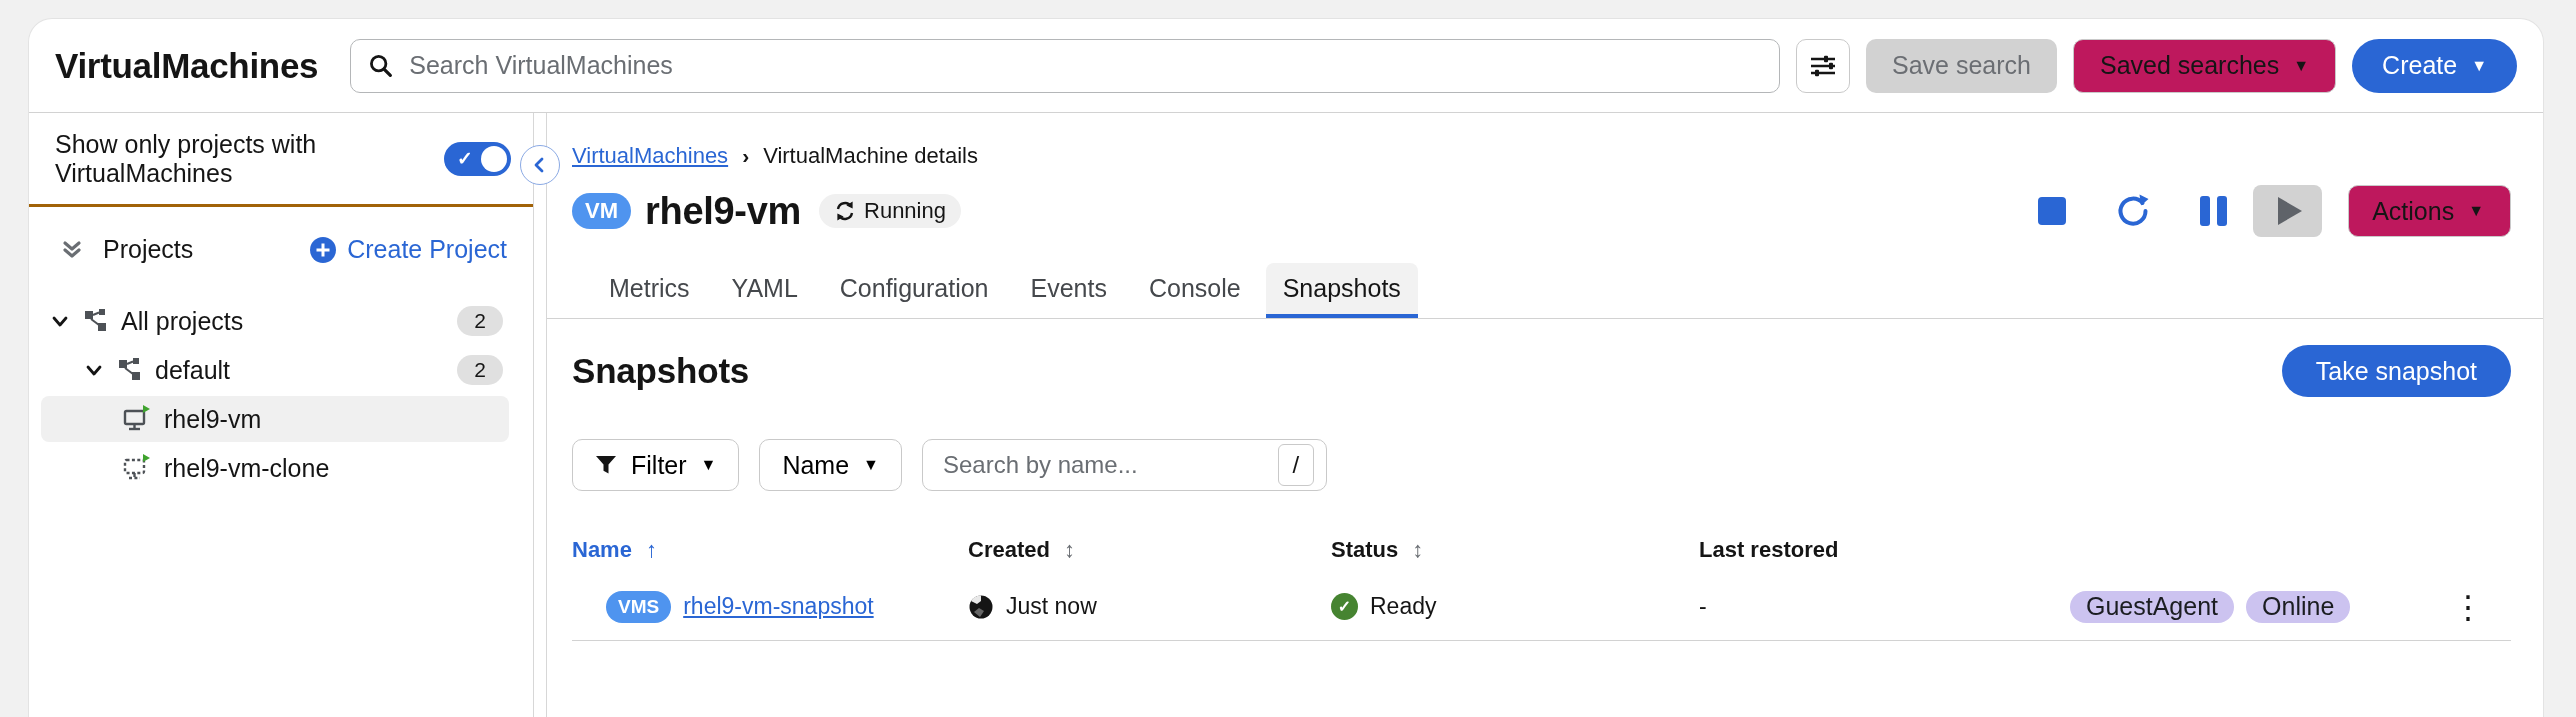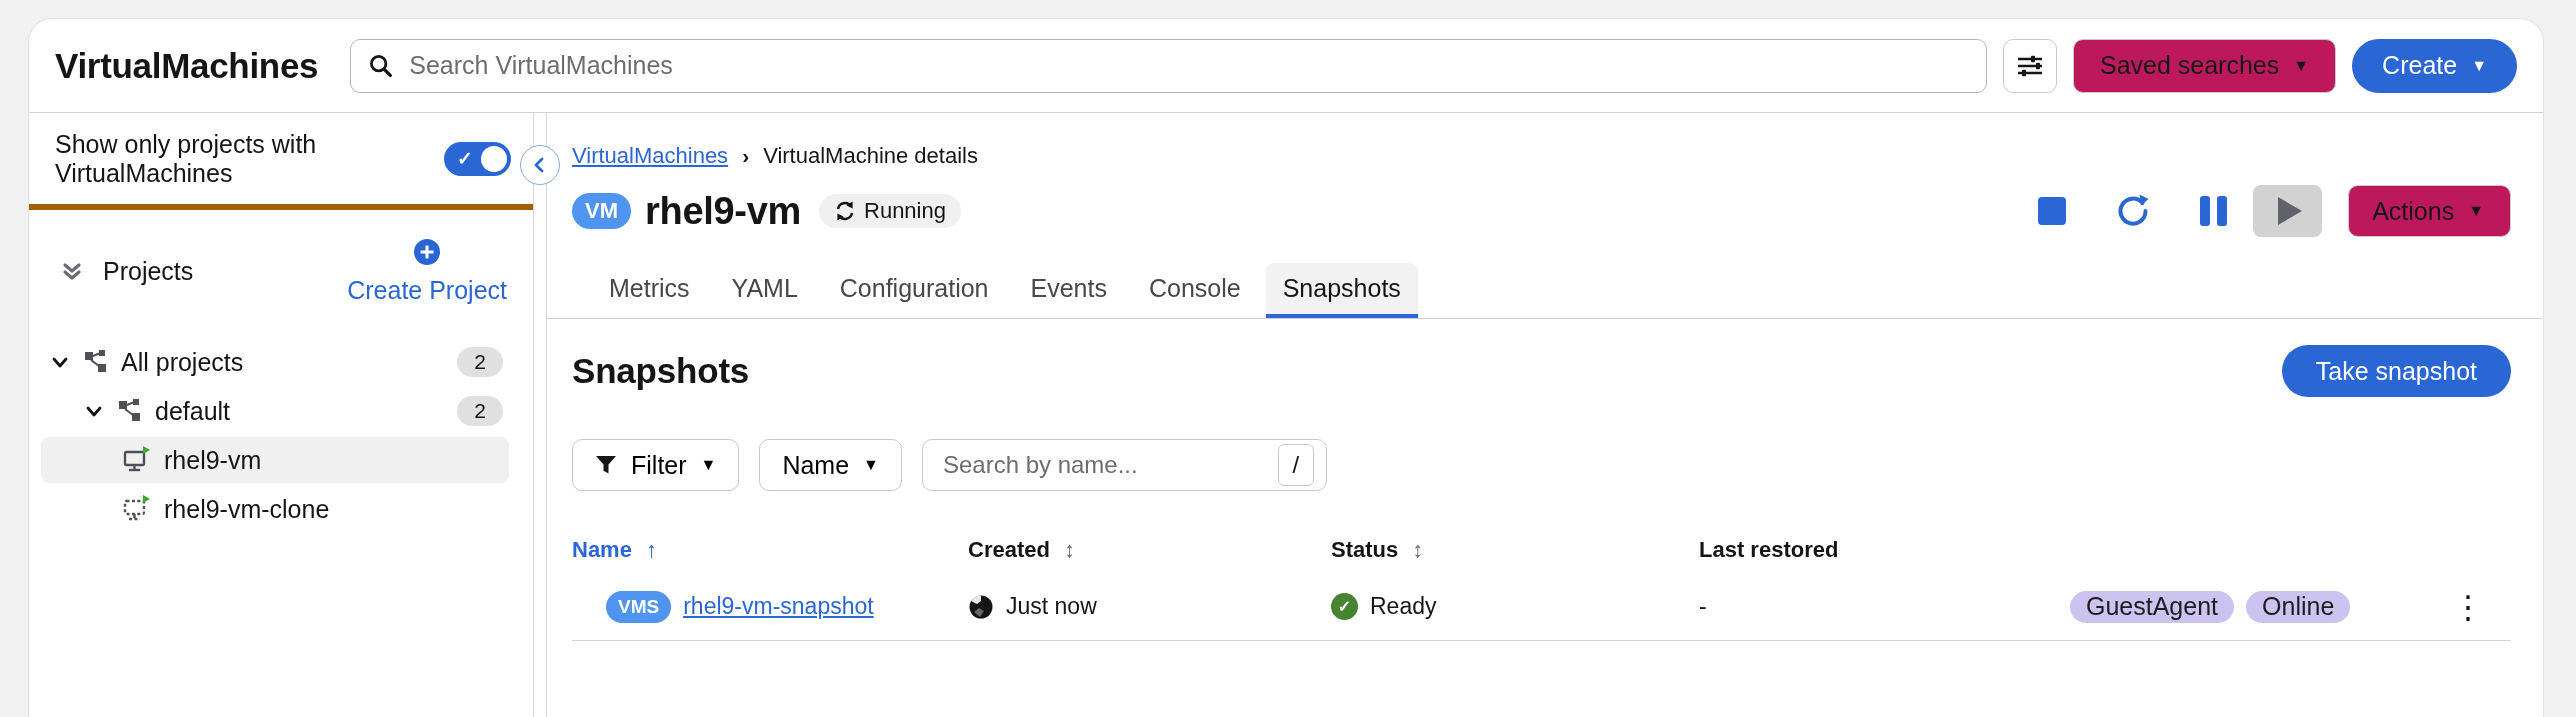--- a/index.html
+++ b/index.html
@@ -17,26 +17,26 @@
   .btn-outline{background:#be185d;border:1px solid #c9c9c9;color:#151515;}
   .btn-primary{background:#2a66d4;color:#fff;border:none;border-radius:28px;padding:0 30px;}
   .caret{font-size:16px;line-height:1;}
   .caret.light{color:#fff;}
   
   .body{flex:1;display:flex;min-height:0;position:relative;}
   .sidebar{flex:0 0 505px;width:505px;border-right:1px solid #d7d7d7;box-sizing:border-box;display:flex;flex-direction:column;}
   .gutter{flex:0 0 12px;border-right:1px solid #d7d7d7;position:relative;background:#fff;}
   .collapse-btn{position:absolute;top:32px;left:50%;transform:translateX(-50%);width:40px;height:40px;border-radius:50%;background:#fff;border:1px solid #8aa9e4;display:flex;align-items:center;justify-content:center;z-index:6;cursor:pointer;}
   
-  .toggle-row{height:91px;flex:0 0 91px;display:flex;align-items:center;justify-content:space-between;padding:0 22px 0 26px;border-bottom:6px solid #a16207;font-size:25px;}
+  .toggle-row{height:91px;flex:0 0 91px;display:flex;align-items:center;justify-content:space-between;padding:0 22px 0 26px;border-bottom:3px solid #a16207;font-size:25px;}
   .switch{position:relative;width:67px;height:34px;border-radius:17px;background:#2a66d4;flex:0 0 auto;cursor:pointer;}
   .switch .check{position:absolute;left:13px;top:5px;color:#fff;font-size:19px;font-weight:700;}
   .switch .knob{position:absolute;right:4px;top:4px;width:26px;height:26px;border-radius:50%;background:#fff;}
   .projects-header{margin-top:28px;display:flex;align-items:center;gap:18px;padding:0 26px 0 30px;font-size:25px;}
-  .create-project{margin-left:auto;display:flex;align-items:center;gap:10px;color:#2a66d4;font-size:25px;cursor:pointer;flex-direction:column;}
+  .create-project{margin-left:auto;display:flex;align-items:center;gap:10px;color:#2a66d4;font-size:25px;cursor:pointer;}
   .tree{margin-top:34px;display:flex;flex-direction:column;gap:3px;padding:0 24px 0 12px;}
   .tree-row{height:46px;display:flex;align-items:center;gap:12px;border-radius:8px;font-size:25px;padding-right:6px;cursor:pointer;}
   .tree-row.selected{background:#f0f0f0;}
   .pl1{padding-left:8px;}.pl2{padding-left:42px;}.pl3{padding-left:81px;}
   .badge-count{margin-left:auto;background:#e0e0e0;border-radius:15px;min-width:46px;height:30px;display:flex;align-items:center;justify-content:center;font-size:21px;color:#151515;}
   
   .main{flex:1;min-width:0;display:flex;flex-direction:column;padding-top:30px;}
   .pad{padding-left:25px;padding-right:32px;}
   .breadcrumb{display:flex;align-items:center;gap:14px;font-size:22px;}
   .bc-link{color:#2a66d4;text-decoration:underline;cursor:pointer;}
@@ -108,20 +108,21 @@
           <svg width="30" height="30" viewBox="0 0 30 30">
             <line x1="3" y1="8" x2="27" y2="8" stroke="#151515" stroke-width="2.6"></line>
               <rect x="16" y="4.7" width="4" height="6.6" rx="1" fill="#151515"></rect>
             <line x1="3" y1="15" x2="27" y2="15" stroke="#151515" stroke-width="2.6"></line>
               <rect x="21" y="11.7" width="4" height="6.6" rx="1" fill="#151515"></rect>
             <line x1="3" y1="22" x2="27" y2="22" stroke="#151515" stroke-width="2.6"></line>
               <rect x="7" y="18.7" width="4" height="6.6" rx="1" fill="#151515"></rect>
           </svg>
         </span>
       </button>
+      <button class="btn btn-disabled">Save search</button>
       <button class="btn btn-outline">
         <span>Saved searches</span>
         <span class="caret">▼</span>
       </button>
       <button class="btn btn-primary">
         <span>Create</span>
         <span class="caret light">▼</span>
       </button>
     </div>
 

